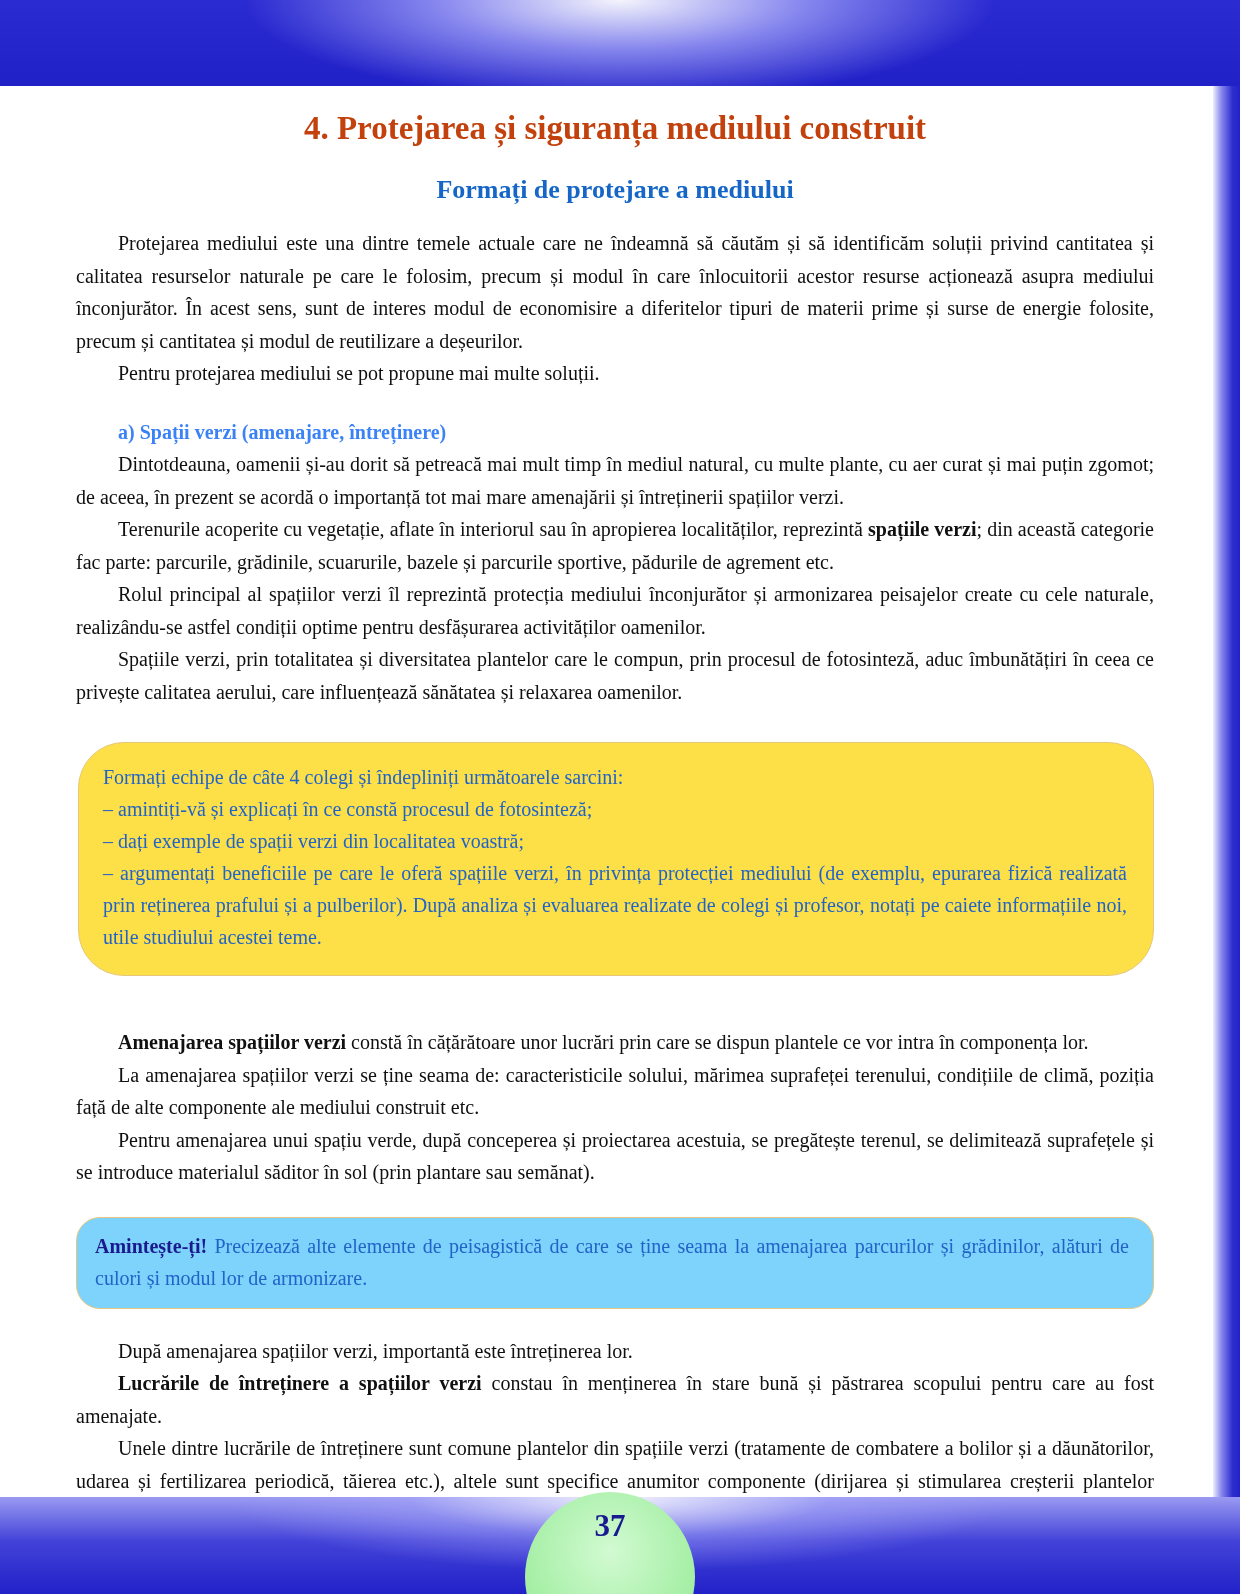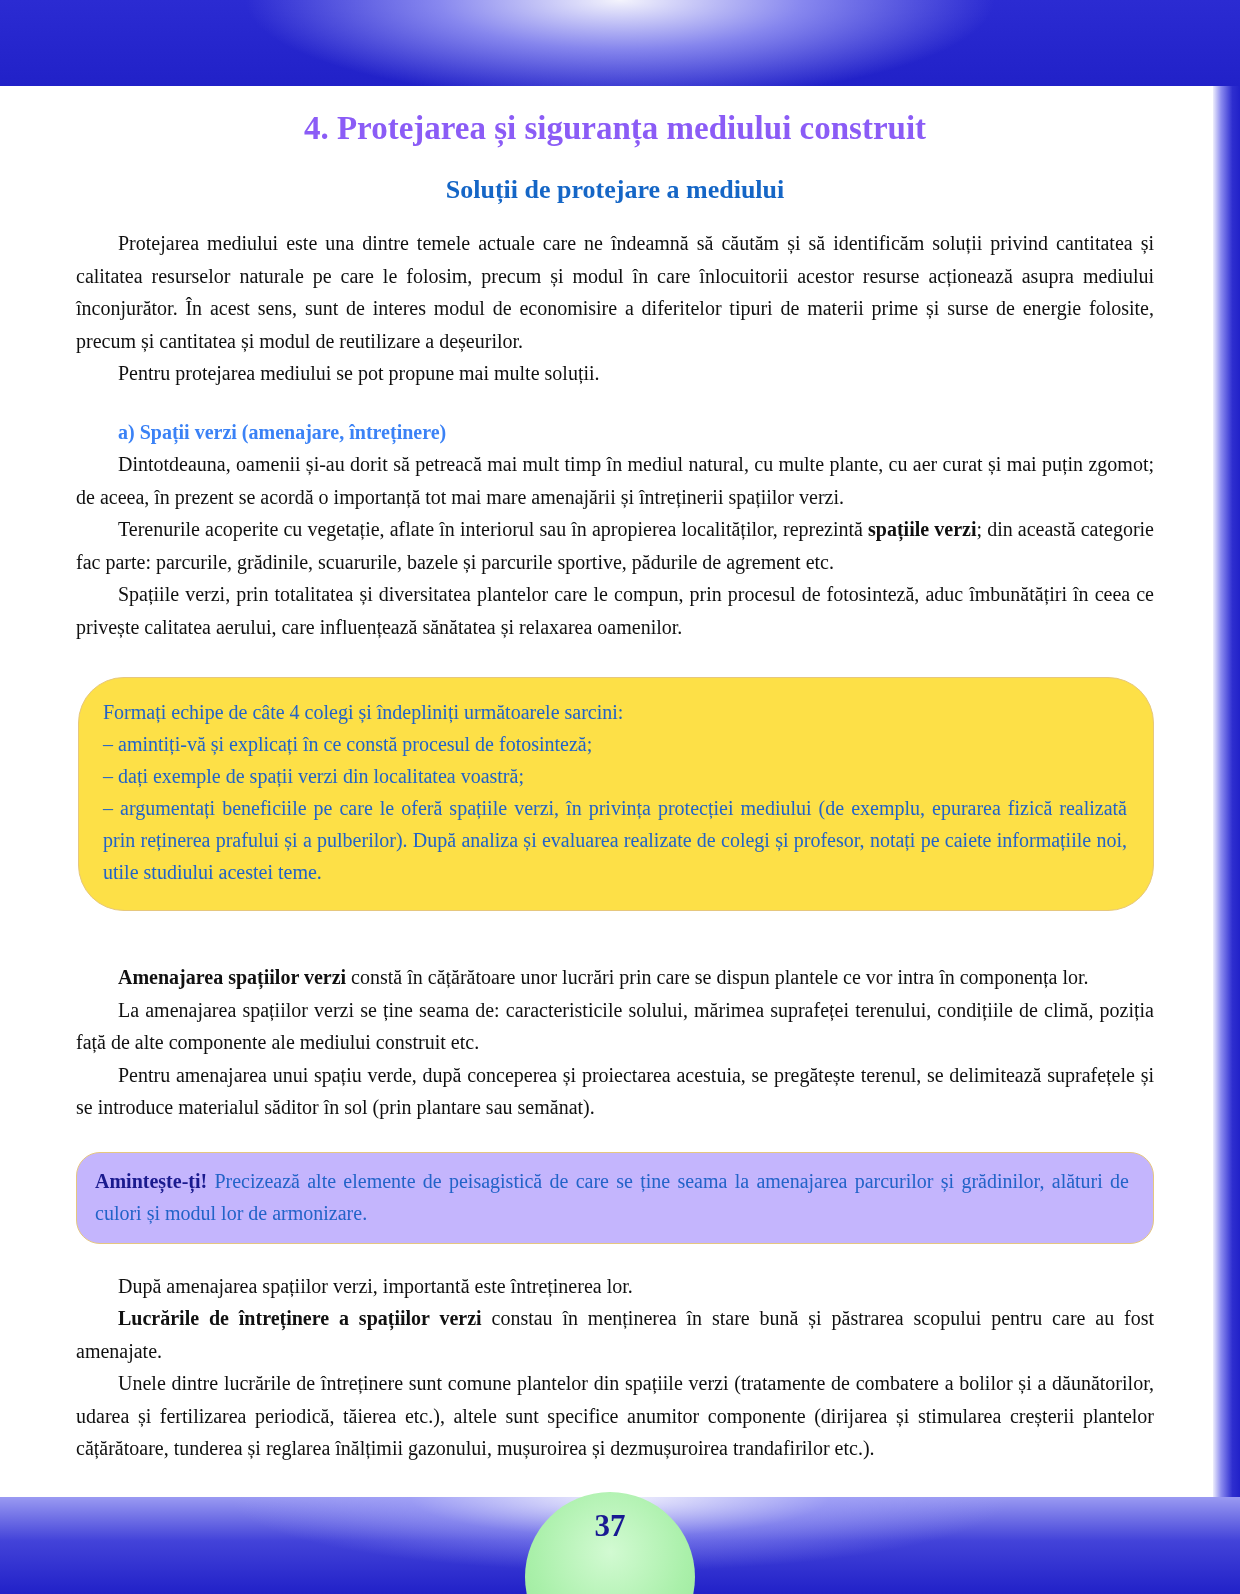--- a/index.html
+++ b/index.html
@@ -58,21 +58,21 @@
     left: 76px; top: 96px;
     width: 1078px;
     z-index: 2;
     color: #101010;
   }
   h1.chapter {
     margin-top: 14px;
     text-align: center;
     font-size: 33px;
     font-weight: bold;
-    color: #8b5cf6;
+    color: #c2410c;
   }
   h2.lesson {
     margin-top: 28px;
     text-align: center;
     font-size: 26px;
     font-weight: bold;
     color: #1566c6;
   }
   p.body {
     font-size: 20px;
@@ -101,21 +101,21 @@
   }
   .activity-box p {
     font-size: 20px;
     line-height: 32px;
     text-align: justify;
     color: #2263c8;
   }
 
   .remember-box {
     margin: 28px 0 26px 0;
-    background: #c4b5fd;
+    background: #7dd3fc;
     border: 1px solid #e6c77e;
     border-radius: 24px;
     padding: 12px 24px 14px 18px;
   }
   .remember-box p {
     font-size: 20px;
     line-height: 32px;
     text-align: justify;
     color: #2263c8;
   }
@@ -126,29 +126,30 @@
 </style>
 </head>
 <body>
 
 <div class="top-bar"></div>
 <div class="right-bar"></div>
 
 <main class="content">
 
   <h1 class="chapter">4. Protejarea și siguranța mediului construit</h1>
-  <h2 class="lesson">Soluții de protejare a mediului</h2>
+  <h2 class="lesson">Formați de protejare a mediului</h2>
 
   <p class="body indent first">Protejarea mediului este una dintre temele actuale care ne îndeamnă să căutăm și să identificăm soluții privind cantitatea și calitatea resurselor naturale pe care le folosim, precum și modul în care înlocuitorii acestor resurse acționează asupra mediului înconjurător. În acest sens, sunt de interes modul de economisire a diferitelor tipuri de materii prime și surse de energie folosite, precum și cantitatea și modul de reutilizare a deșeurilor.</p>
   <p class="body indent">Pentru protejarea mediului se pot propune mai multe soluții.</p>
 
   <h3 class="subhead">a) Spații verzi (amenajare, întreținere)</h3>
 
   <p class="body indent">Dintotdeauna, oamenii și-au dorit să petreacă mai mult timp în mediul natural, cu multe plante, cu aer curat și mai puțin zgomot; de aceea, în prezent se acordă o importanță tot mai mare amenajării și întreținerii spațiilor verzi.</p>
   <p class="body indent"><span>Terenurile acoperite cu vegetație, aflate în interiorul sau în apropierea localităților, reprezintă </span><span class="bold">spațiile verzi</span><span>; din această categorie fac parte: parcurile, grădinile, scuarurile, bazele și parcurile sportive, pădurile de agrement etc.</span></p>
+  <p class="body indent">Rolul principal al spațiilor verzi îl reprezintă protecția mediului înconjurător și armonizarea peisajelor create cu cele naturale, realizându-se astfel condiții optime pentru desfășurarea activităților oamenilor.</p>
   <p class="body indent">Spațiile verzi, prin totalitatea și diversitatea plantelor care le compun, prin procesul de fotosinteză, aduc îmbunătățiri în ceea ce privește calitatea aerului, care influențează sănătatea și relaxarea oamenilor.</p>
 
   <div class="activity-box">
     <p>Formați echipe de câte 4 colegi și îndepliniți următoarele sarcini:</p>
     <p>– amintiți-vă și explicați în ce constă procesul de fotosinteză;</p>
     <p>– dați exemple de spații verzi din localitatea voastră;</p>
     <p>– argumentați beneficiile pe care le oferă spațiile verzi, în privința protecției mediului (de exemplu, epurarea fizică realizată prin reținerea prafului și a pulberilor). După analiza și evaluarea realizate de colegi și profesor, notați pe caiete informațiile noi, utile studiului acestei teme.</p>
   </div>
 
   <p class="body indent"><span class="bold">Amenajarea spațiilor verzi</span><span> constă în cățărătoare unor lucrări prin care se dispun plantele ce vor intra în componența lor.</span></p>

